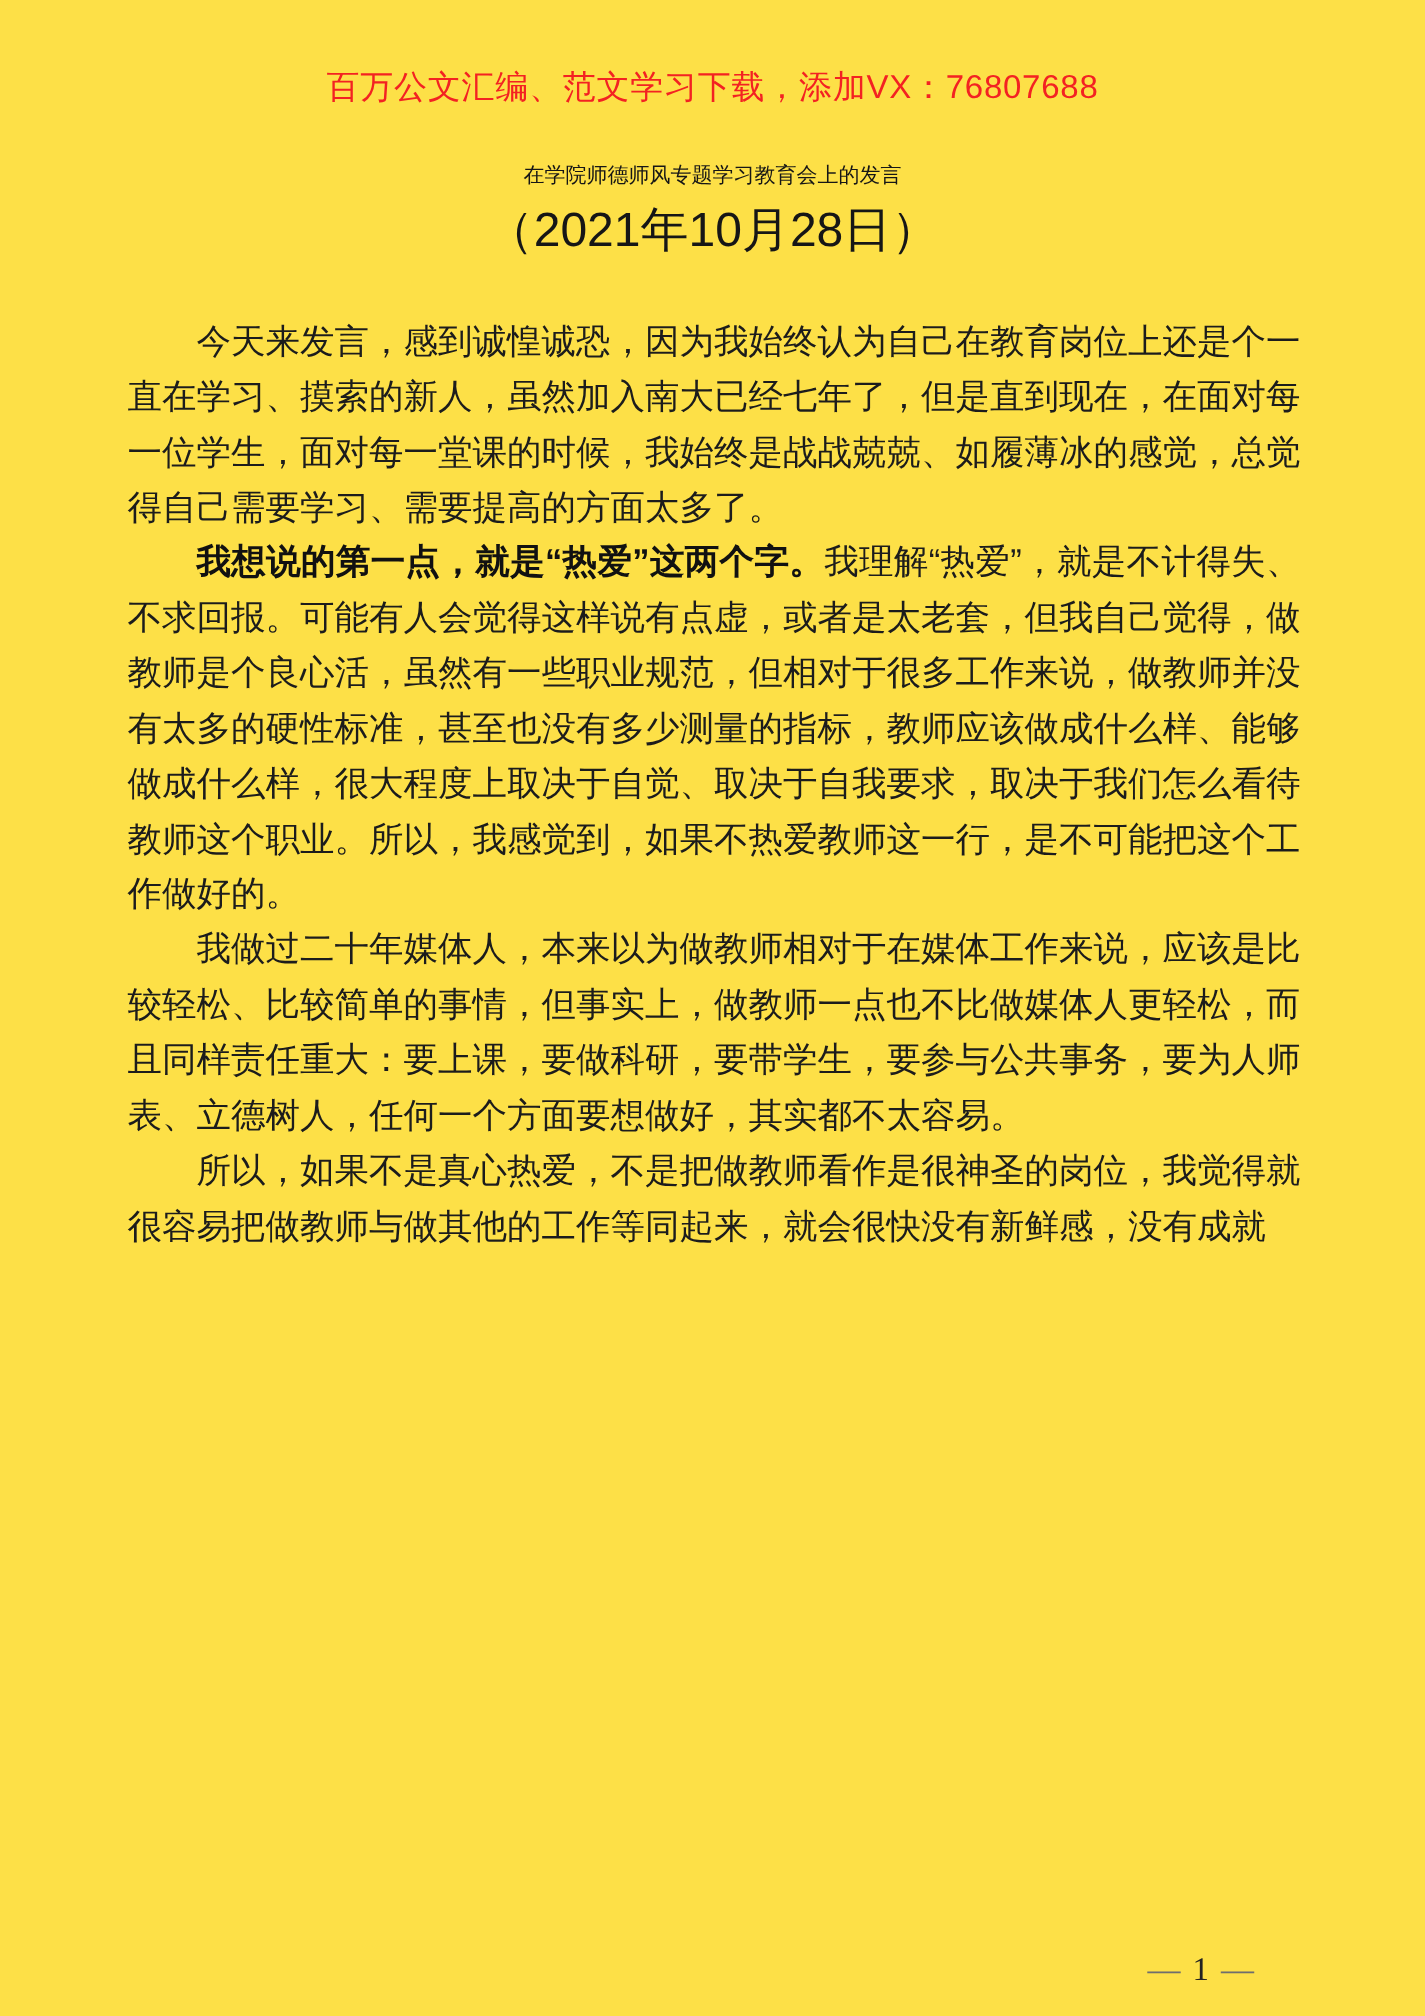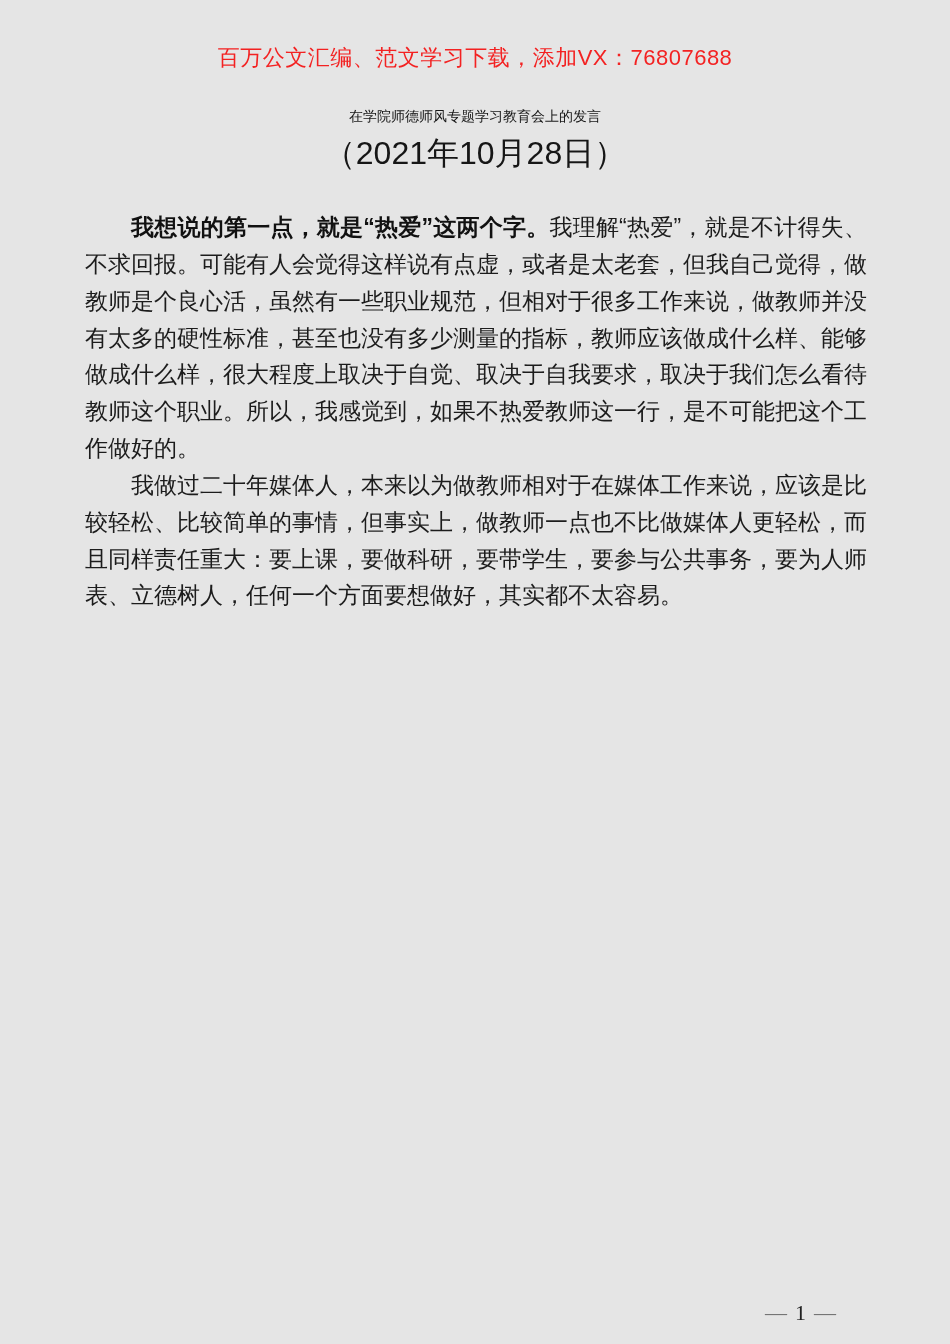--- a/index.html
+++ b/index.html
@@ -5,21 +5,21 @@
   html, body {
     margin: 0;
     padding: 0;
     background: #ffffff;
   }
   .page {
     position: relative;
     width: 950px;
     height: 1344px;
     margin: 0 auto;
-    background: #e5e5e5;
+    background: #fde047;
     font-family: "Liberation Sans", "DejaVu Sans", sans-serif;
     color: #1c1c1c;
     overflow: hidden;
   }
   .watermark {
     padding-top: 44px;
     text-align: center;
     font-size: 22px;
     line-height: 28px;
     letter-spacing: 0.5px;
@@ -82,21 +82,23 @@
 <div class="page">
 
   <div class="watermark" style="color: rgb(243, 34, 34);">百万公文汇编、范文学习下载，添加VX：76807688</div>
 
   <h1 class="title">在学院师德师风专题学习教育会上的发言</h1>
 
 
   <div class="date">（2021年10月28日）</div>
 
   <main class="body-text" id="paragraph-container">
+      <p>今天来发言，感到诚惶诚恐，因为我始终认为自己在教育岗位上还是个一直在学习、摸索的新人，虽然加入南大已经七年了，但是直到现在，在面对每一位学生，面对每一堂课的时候，我始终是战战兢兢、如履薄冰的感觉，总觉得自己需要学习、需要提高的方面太多了。</p>
       <p><strong>我想说的第一点，就是“热爱”这两个字。</strong>我理解“热爱”，就是不计得失、不求回报。可能有人会觉得这样说有点虚，或者是太老套，但我自己觉得，做教师是个良心活，虽然有一些职业规范，但相对于很多工作来说，做教师并没有太多的硬性标准，甚至也没有多少测量的指标，教师应该做成什么样、能够做成什么样，很大程度上取决于自觉、取决于自我要求，取决于我们怎么看待教师这个职业。所以，我感觉到，如果不热爱教师这一行，是不可能把这个工作做好的。</p>
       <p>我做过二十年媒体人，本来以为做教师相对于在媒体工作来说，应该是比较轻松、比较简单的事情，但事实上，做教师一点也不比做媒体人更轻松，而且同样责任重大：要上课，要做科研，要带学生，要参与公共事务，要为人师表、立德树人，任何一个方面要想做好，其实都不太容易。</p>
+      <p>所以，如果不是真心热爱，不是把做教师看作是很神圣的岗位，我觉得就很容易把做教师与做其他的工作等同起来，就会很快没有新鲜感，没有成就</p>
     </main>
 
   <footer class="page-number">
     <span class="dash">—</span><span>1</span><span class="dash">—</span>
   </footer>
 
 </div>
 
 </body></html>

